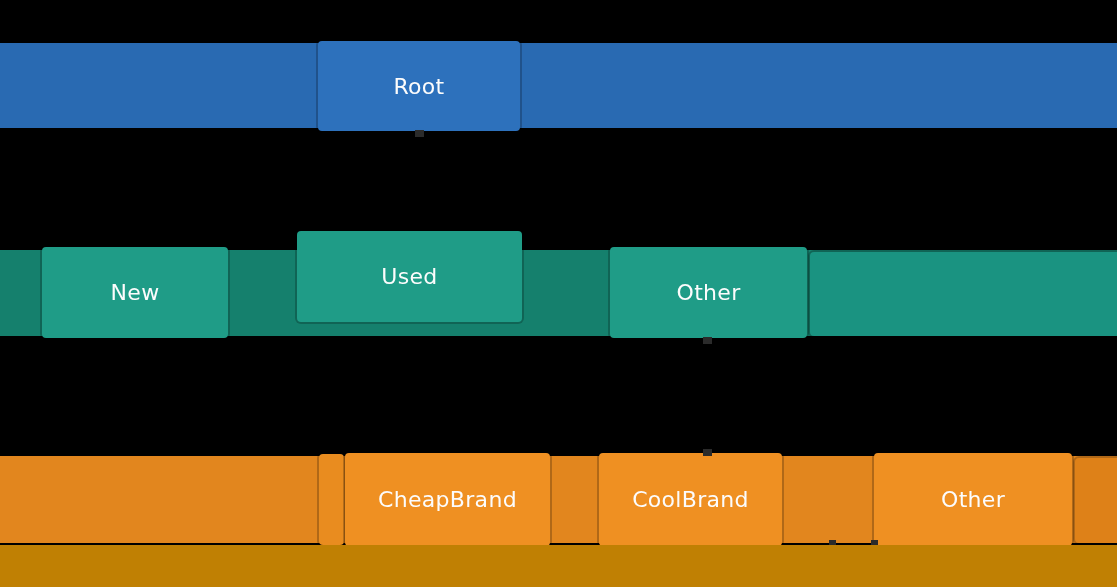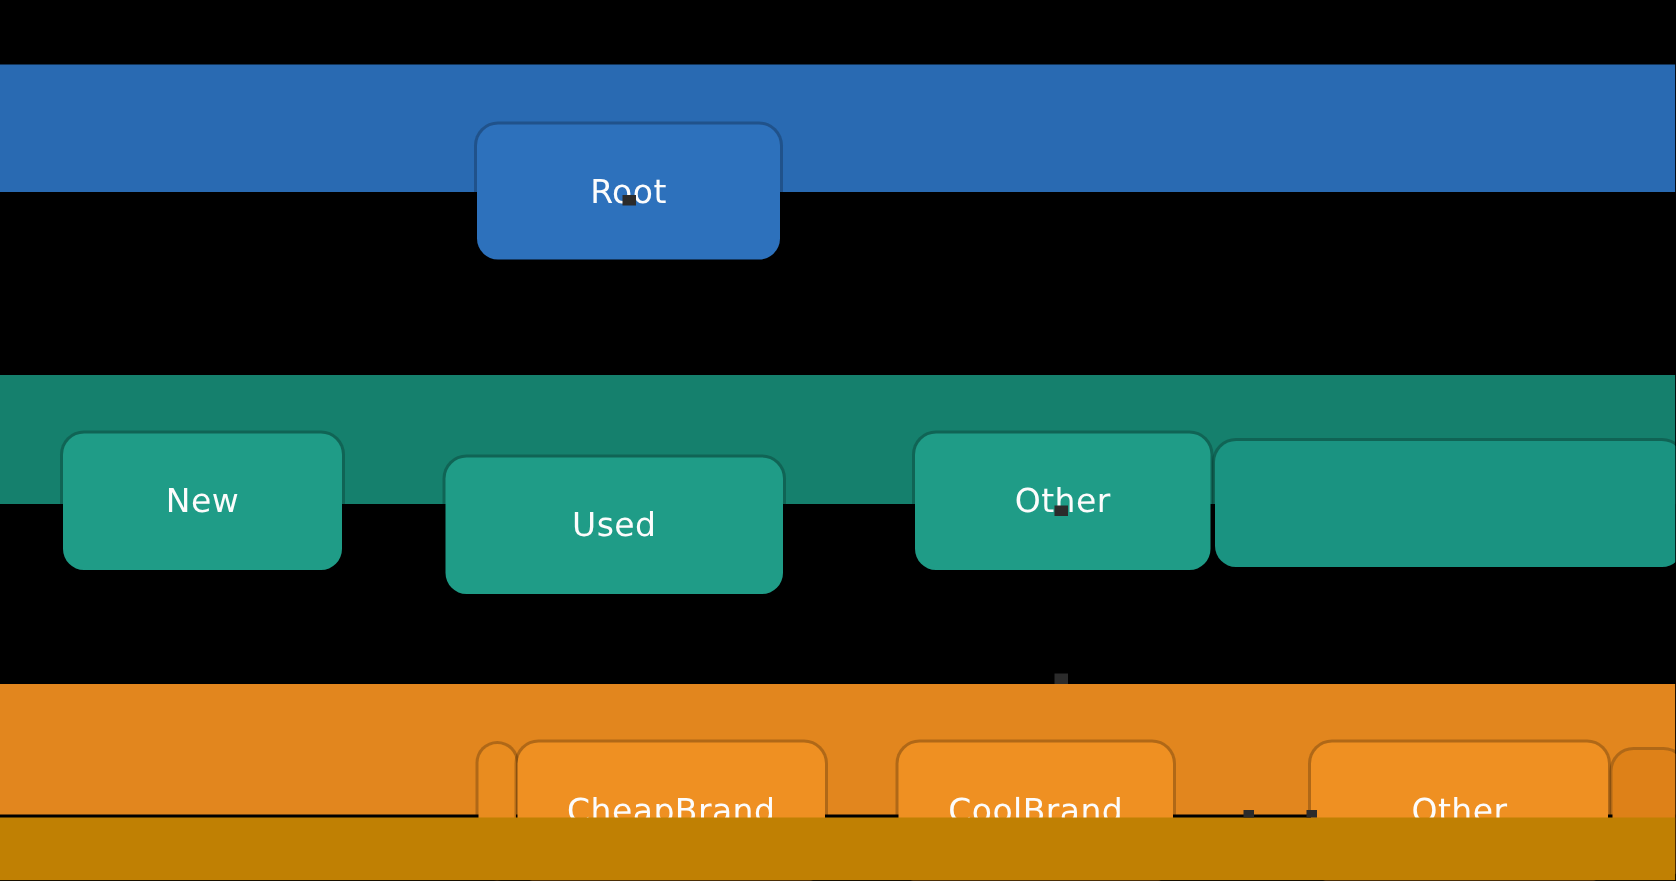--- a/index.html
+++ b/index.html
@@ -6,25 +6,24 @@
   .stage{
     position:relative;
     width:1117px;height:587px;
     background:#000;
     overflow:hidden;
     font-family:"DejaVu Sans","Liberation Sans",sans-serif;
   }
   .level-bar{position:absolute;}
   .node{
     position:absolute;
-    border-radius:14px;
+    border-radius:4px;
     display:flex;align-items:center;justify-content:center;
     box-shadow:0 0 0 2px rgba(0,0,0,0.22);
     box-sizing:border-box;
-    margin-top:42px;
   }
   .node-label{
     font-size:22px;
     font-weight:400;
     color:#fcfcfc;
     letter-spacing:0.3px;
     white-space:nowrap;
     pointer-events:none;
   }
   .leaf-strip{position:absolute;}
@@ -35,21 +34,21 @@
 
 <div class="stage">
     <div class="level-bar" style="left: 0px; top: 43px; width: 1117px; height: 85px; background: rgb(41, 106, 178);"></div>
     <div class="node" style="left: 318px; top: 41px; width: 202px; height: 90px; background: rgb(45, 113, 188);">
       <span class="node-label">Root</span>
     </div>
     <div class="level-bar" style="left: 0px; top: 250px; width: 1117px; height: 86px; background: rgb(21, 128, 109);"></div>
     <div class="node" style="left: 42px; top: 247px; width: 186px; height: 91px; background: rgb(31, 156, 135); text-align: right;">
       <span class="node-label">New</span>
     </div>
-    <div class="node" style="left: 297px; top: 263px; width: 225px; height: 91px; background: rgb(31, 156, 135);">
+    <div class="node" style="left: 297px; top: 231px; width: 225px; height: 91px; background: rgb(31, 156, 135);">
       <span class="node-label">Used</span>
     </div>
     <div class="node" style="left: 610px; top: 247px; width: 197px; height: 91px; background: rgb(31, 156, 135);">
       <span class="node-label">Other</span>
     </div>
     <div class="node" style="left: 810px; top: 252px; width: 312px; height: 84px; background: rgb(26, 147, 129);"></div>
     <div class="level-bar" style="left: 0px; top: 456px; width: 1117px; height: 87px; background: rgb(226, 134, 30);"></div>
     <div class="node" style="left: 319px; top: 454px; width: 25px; height: 91px; background: rgb(233, 140, 31);"></div>
     <div class="node" style="left: 599px; top: 453px; width: 183px; height: 93px; background: rgb(239, 144, 34);">
       <span class="node-label">CoolBrand</span>

